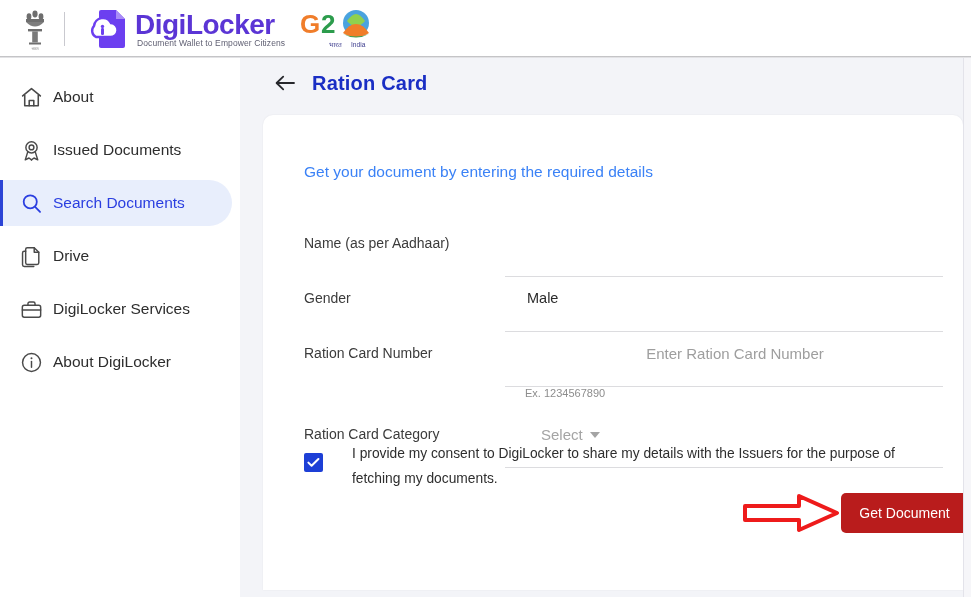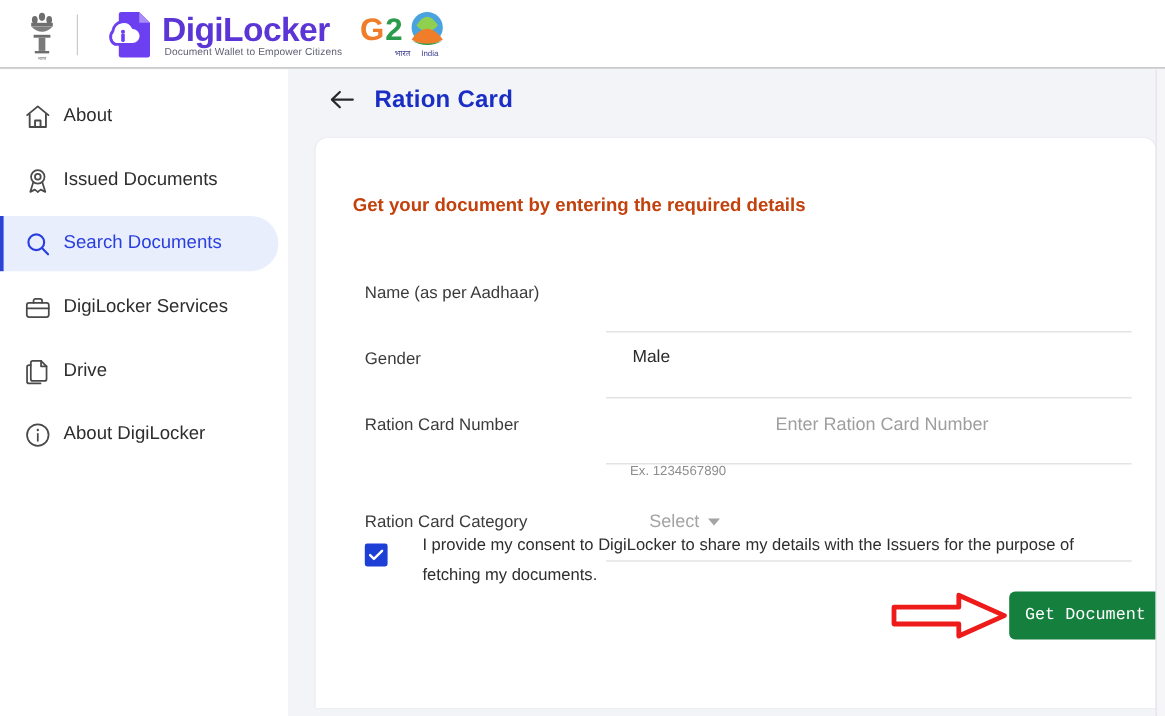--- a/index.html
+++ b/index.html
@@ -122,22 +122,22 @@
   
   .card {
     position: absolute; left: 23px; top: 57px;
     width: 700px; height: 475px;
     background: #ffffff;
     border-top-left-radius: 10px;
     border-top-right-radius: 10px;
     box-shadow: 0 0 2px rgba(20,20,40,0.07);
   }
   .card-title {
-    position: absolute; left: 31px; top: 48px;
-    font-size: 15.5px; font-weight: bold; color: #c2410c;
+    position: absolute; left: 41px; top: 48px;
+    font-size: 15.5px; font-weight: normal; color: #3b82f6;
     white-space: nowrap;
   }
 
   
   .form {
     position: absolute; left: 0; top: 107px;
     width: 700px;
   }
   .frow { position: relative; display: flex; height: 55px; }
   .flabel {
@@ -181,23 +181,23 @@
   }
   .consent-text {
     margin-left: 29px; font-size: 13.8px; color: #2e2e2e;
     line-height: 25px; max-width: 560px;
   }
 
   
   .btn-get {
     position: absolute; left: 578px; top: 378px;
     width: 127px; height: 40px;
-    background: #15803d; color: #ffffff;
+    background: #b91c1c; color: #ffffff;
     border: none; border-radius: 5px;
-    font-size: 14px; font-family: Liberation Mono, monospace;
+    font-size: 14px; font-family: Liberation Sans, sans-serif;
     cursor: pointer;
   }
   .red-arrow {
     position: absolute; left: 478px; top: 378px;
     width: 100px; height: 40px;
     pointer-events: none;
   }
 </style>
 </head>
 <body>
@@ -283,37 +283,37 @@
             <circle cx="10.8" cy="10.4" r="6.3"></circle>
             <path d="M15.5 15.2 L20.2 20.1"></path>
           </svg>
         </span>
         <span class="nav-label">Search Documents</span>
       </div>
 
       <div class="nav-item">
         <span class="nav-ico">
           <svg width="25" height="25" viewBox="0 0 24 24" fill="none" stroke="#4a4a4a" stroke-width="1.4" stroke-linecap="round" stroke-linejoin="round">
+            <path d="M8 3.5 h6.6 L19 7.9 V18 a1.6 1.6 0 0 1 -1.6 1.6 H8 A1.6 1.6 0 0 1 6.4 18 V5.1 A1.6 1.6 0 0 1 8 3.5 z"></path>
+            <path d="M14.6 3.5 v4.4 H19"></path>
+            <path d="M6.4 7 H5 A1.6 1.6 0 0 0 3.4 8.6 V20 A1.6 1.6 0 0 0 5 21.6 h9.2"></path>
+          </svg>
+        </span>
+        <span class="nav-label">Drive</span>
+      </div>
+
+      <div class="nav-item">
+        <span class="nav-ico">
+          <svg width="25" height="25" viewBox="0 0 24 24" fill="none" stroke="#4a4a4a" stroke-width="1.4" stroke-linecap="round" stroke-linejoin="round">
             <rect x="3.2" y="8" width="17.6" height="11.4" rx="1.8"></rect>
             <path d="M8.6 8 V6.4 a1.6 1.6 0 0 1 1.6 -1.6 h3.6 a1.6 1.6 0 0 1 1.6 1.6 V8"></path>
             <path d="M3.2 12.4 h17.6"></path>
           </svg>
         </span>
         <span class="nav-label">DigiLocker Services</span>
-      </div>
-
-      <div class="nav-item">
-        <span class="nav-ico">
-          <svg width="25" height="25" viewBox="0 0 24 24" fill="none" stroke="#4a4a4a" stroke-width="1.4" stroke-linecap="round" stroke-linejoin="round">
-            <path d="M8 3.5 h6.6 L19 7.9 V18 a1.6 1.6 0 0 1 -1.6 1.6 H8 A1.6 1.6 0 0 1 6.4 18 V5.1 A1.6 1.6 0 0 1 8 3.5 z"></path>
-            <path d="M14.6 3.5 v4.4 H19"></path>
-            <path d="M6.4 7 H5 A1.6 1.6 0 0 0 3.4 8.6 V20 A1.6 1.6 0 0 0 5 21.6 h9.2"></path>
-          </svg>
-        </span>
-        <span class="nav-label">Drive</span>
       </div>
 
       <div class="nav-item">
         <span class="nav-ico">
           <svg width="25" height="25" viewBox="0 0 24 24" fill="none" stroke="#4a4a4a" stroke-width="1.4" stroke-linecap="round" stroke-linejoin="round">
             <circle cx="12" cy="12" r="8.6"></circle>
             <path d="M12 11 v5.6"></path>
             <circle cx="12" cy="8" r="0.95" fill="#4a4a4a" stroke="none"></circle>
           </svg>
         </span>

